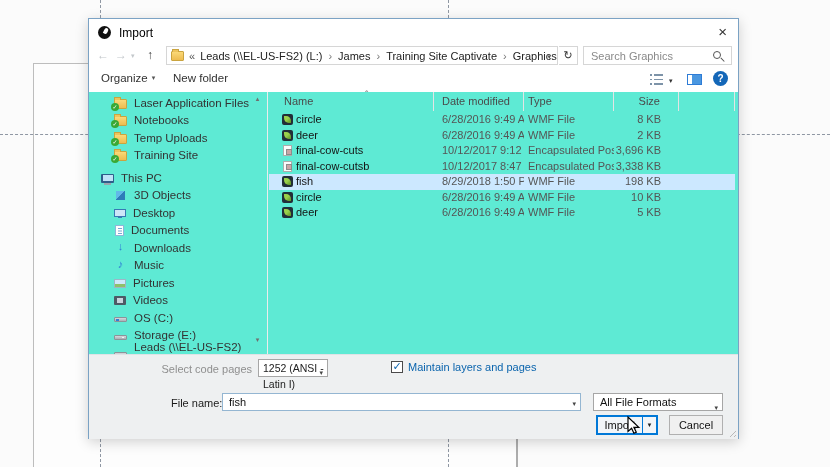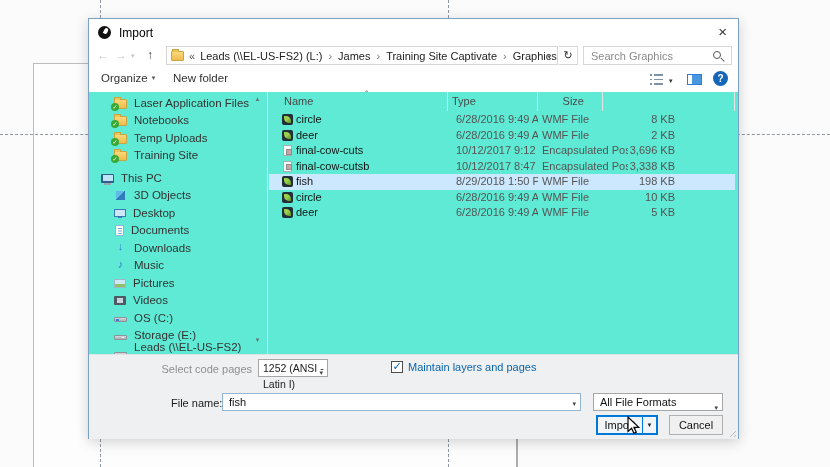--- a/index.html
+++ b/index.html
@@ -80,21 +80,21 @@
   .sb-arrow { position:absolute; left:0; width:13px; text-align:center; font-size:7px; color:#707070; }
   .sb-arrow.up { top:3px; } .sb-arrow.down { bottom:10px; }
   .list-sep { position:absolute; left:178px; top:0; height:262px; border-left:1px solid #ececec; }
 
   .filelist { position:absolute; left:180px; top:0; width:466px; height:262px; }
   .flex-row { display:flex; }
   .hdr { height:19px; color:#4a4a4a; position:relative; }
   .hdr .cell { border-right:1px solid #e4e4e4; line-height:19px; }
   .sort-caret { position:absolute; left:96px; top:-2px; font-size:10px; color:#777; }
   .cell { font-size:11px; white-space:nowrap; overflow:hidden; }
-  .c-name { width:179px; padding-left:15px; position:relative; }
+  .c-name { width:165px; padding-left:15px; position:relative; }
   .c-date { width:90px; padding-left:8px; }
   .c-type { width:90px; padding-left:4px; }
   .c-size { width:65px; padding-right:18px; text-align:right; }
   .rows { position:absolute; left:0; top:20px; right:0; }
   .frow { height:15.5px; line-height:15.5px; }
   .frow .c-name { padding-left:27px; color:#141414; }
   .frow .c-date, .frow .c-type, .frow .c-size { color:#555; }
   .frow.sel { background:#cce8ff; }
   .ficon { position:absolute; top:2px; }
   .ficon-wmf { left:13px; width:11px; height:11px; background:#222e38; border-radius:2px; }
@@ -274,20 +274,21 @@
       <div class="sb-scroll">
         <span class="sb-arrow up">▴</span>
         <span class="sb-arrow down">▾</span>
       </div>
       <div class="list-sep"></div>
 
       <div class="filelist">
         <div class="flex-row hdr">
           <span class="sort-caret">ˆ</span>
           <div class="cell c-name">Name</div>
+          <div class="cell c-date">Date modified</div>
           <div class="cell c-type">Type</div>
           <div class="cell c-size">Size</div>
           <div class="cell" style="flex:1"></div>
         </div>
         <div class="rows" id="rows">
             <div class="flex-row frow">
               <div class="cell c-name"><span class="ficon ficon-wmf"></span><span>circle</span></div>
               <div class="cell c-date">6/28/2016 9:49 AM</div>
               <div class="cell c-type">WMF File</div>
               <div class="cell c-size">8 KB</div>

